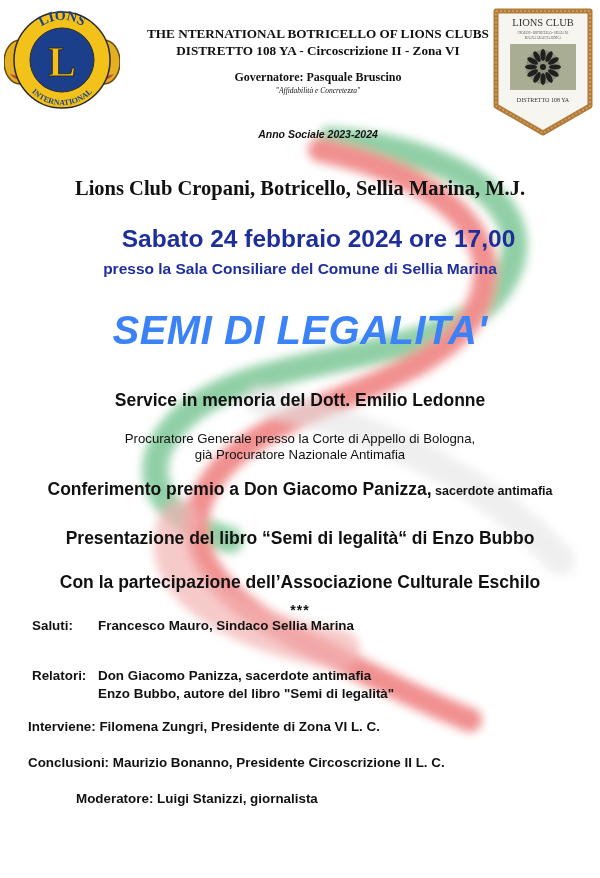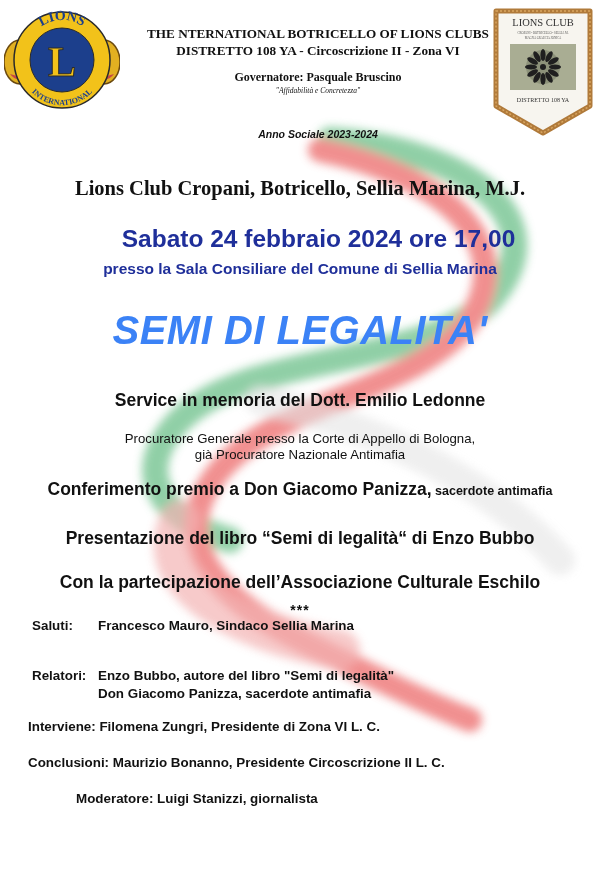--- a/index.html
+++ b/index.html
@@ -141,19 +141,19 @@
 
 <div class="prog" id="prog-saluti">
   <span class="label">Saluti:</span>
   <div class="names">
     <div>Francesco Mauro, Sindaco Sellia Marina</div>
   </div>
 </div>
 <div class="prog" id="prog-relatori">
   <span class="label">Relatori:</span>
   <div class="names">
+    <div>Don Giacomo Panizza, sacerdote antimafia</div>
     <div>Enzo Bubbo, autore del libro "Semi di legalità"</div>
-    <div>Don Giacomo Panizza, sacerdote antimafia</div>
   </div>
 </div>
 <div class="prog" id="prog-interviene">Interviene: Filomena Zungri, Presidente di Zona VI L. C.</div>
 <div class="prog" id="prog-conclusioni">Conclusioni: Maurizio Bonanno, Presidente Circoscrizione II L. C.</div>
 <div class="prog" id="prog-moderatore">Moderatore: Luigi Stanizzi, giornalista</div>
 
 </body></html>

